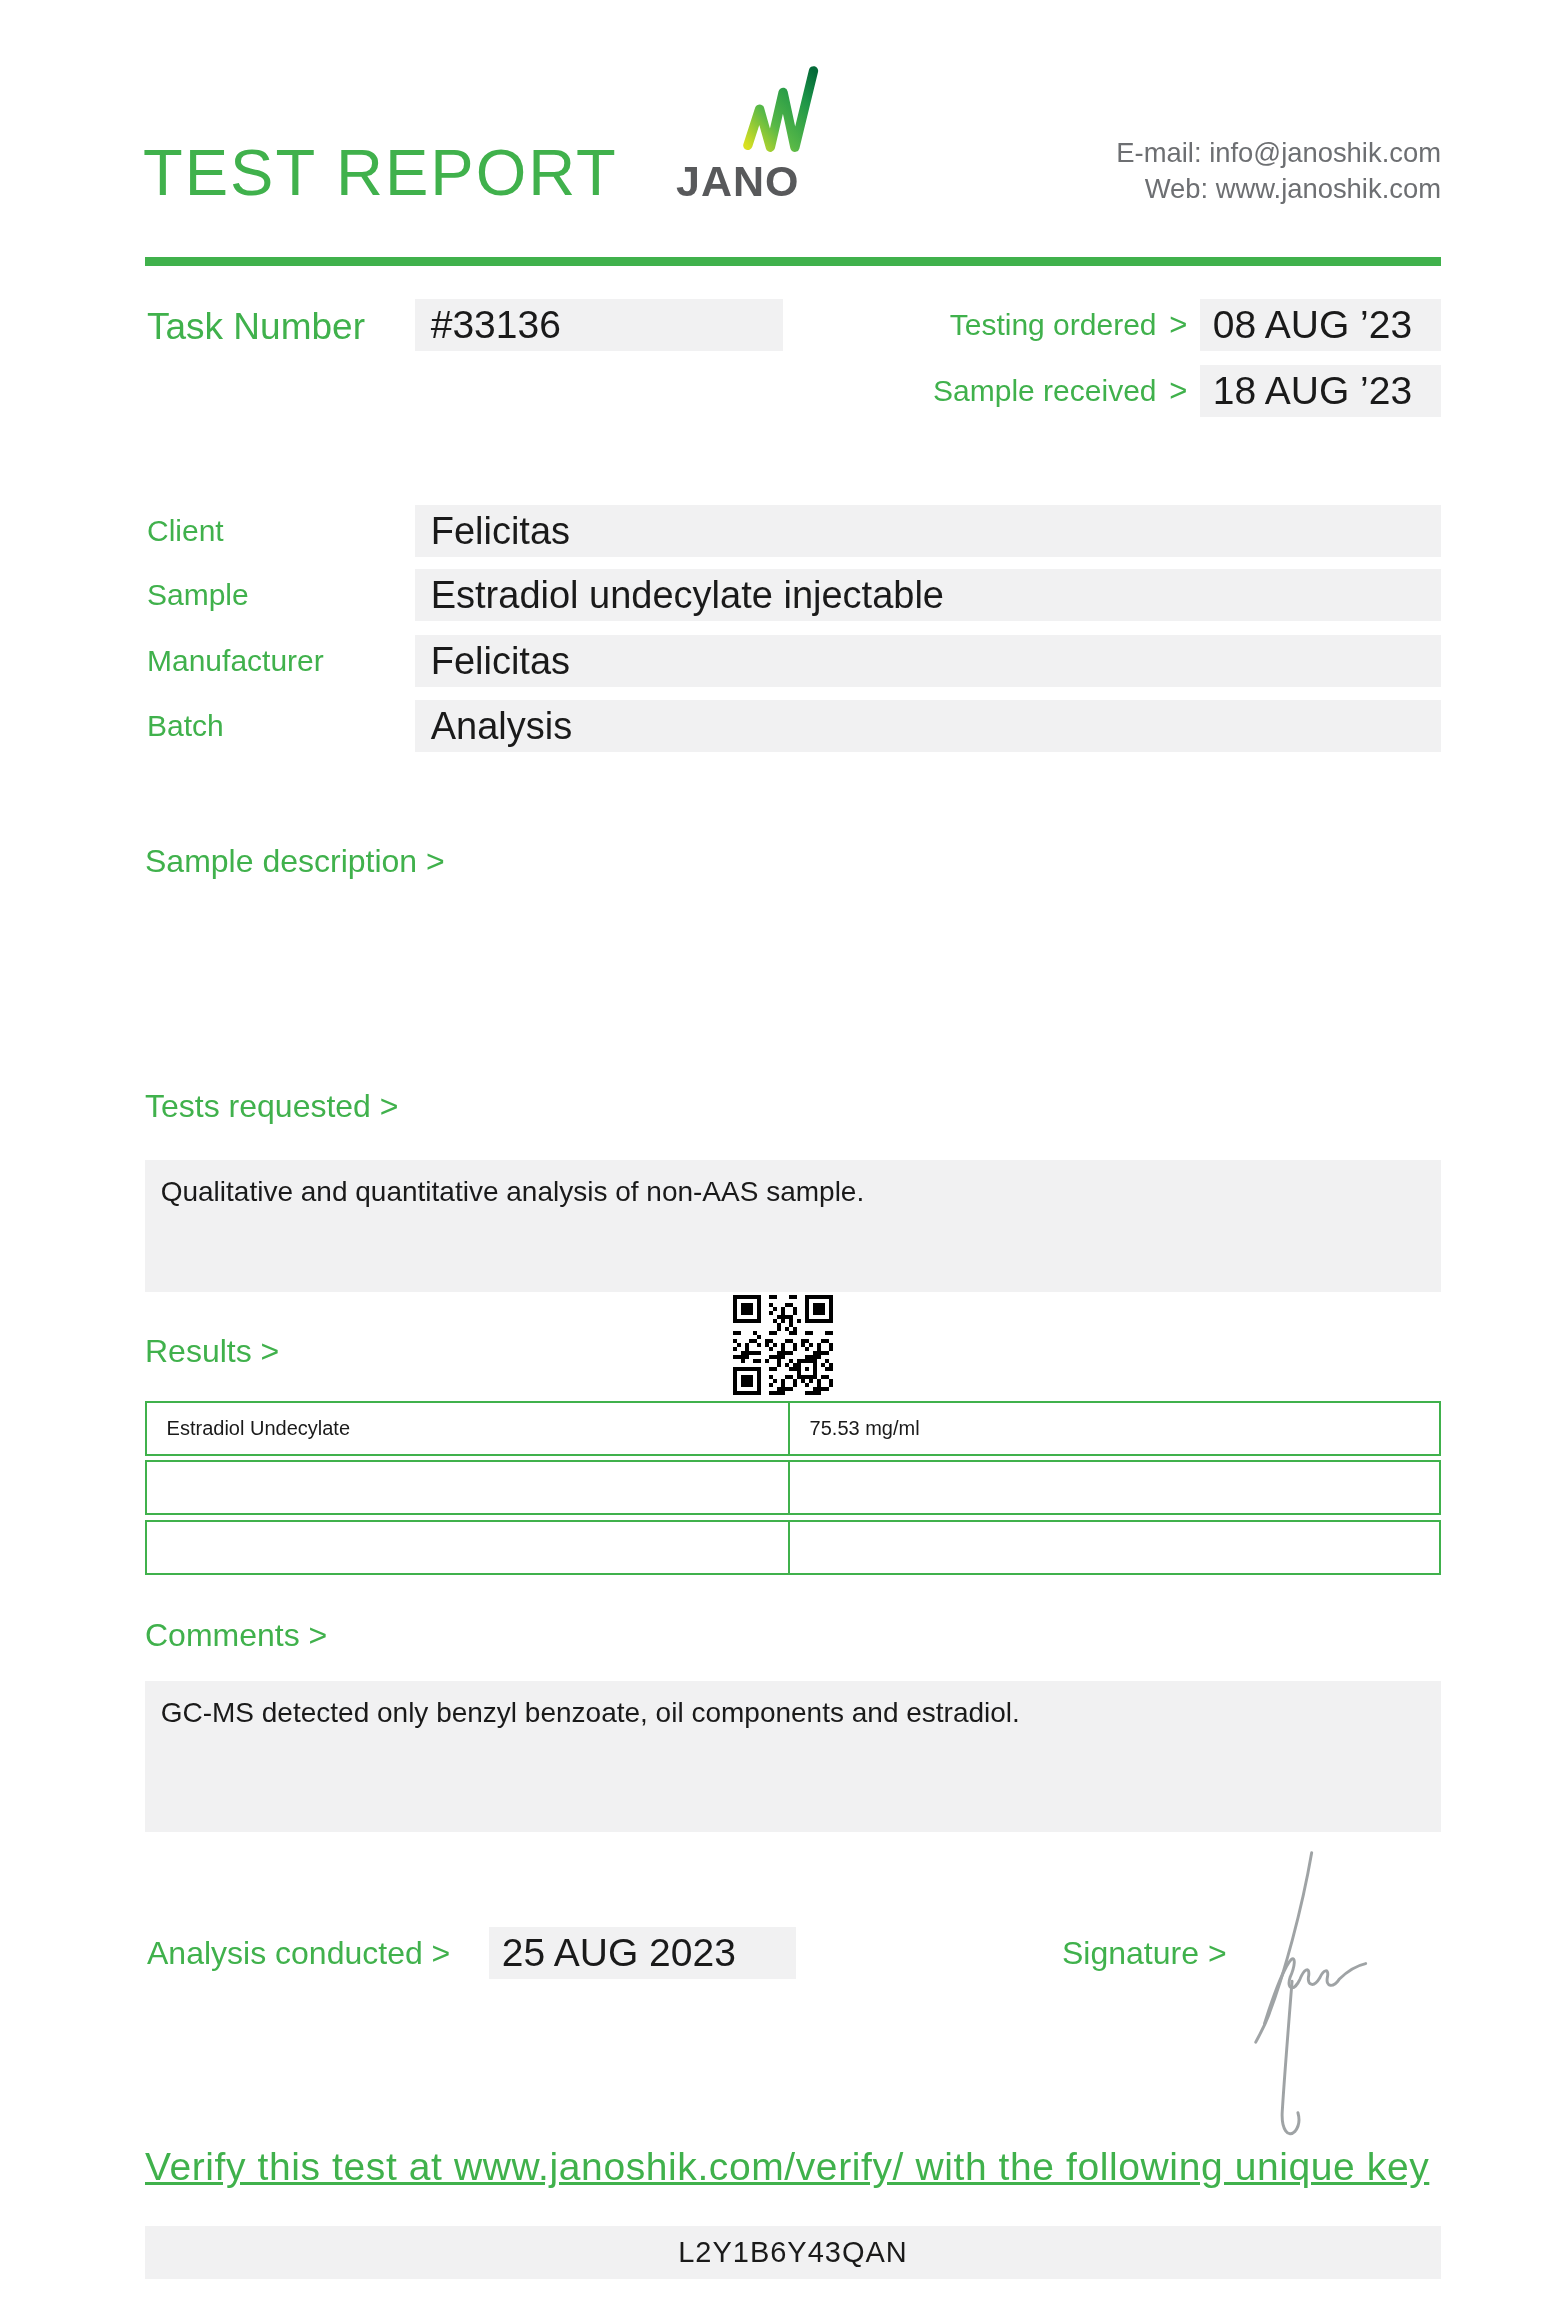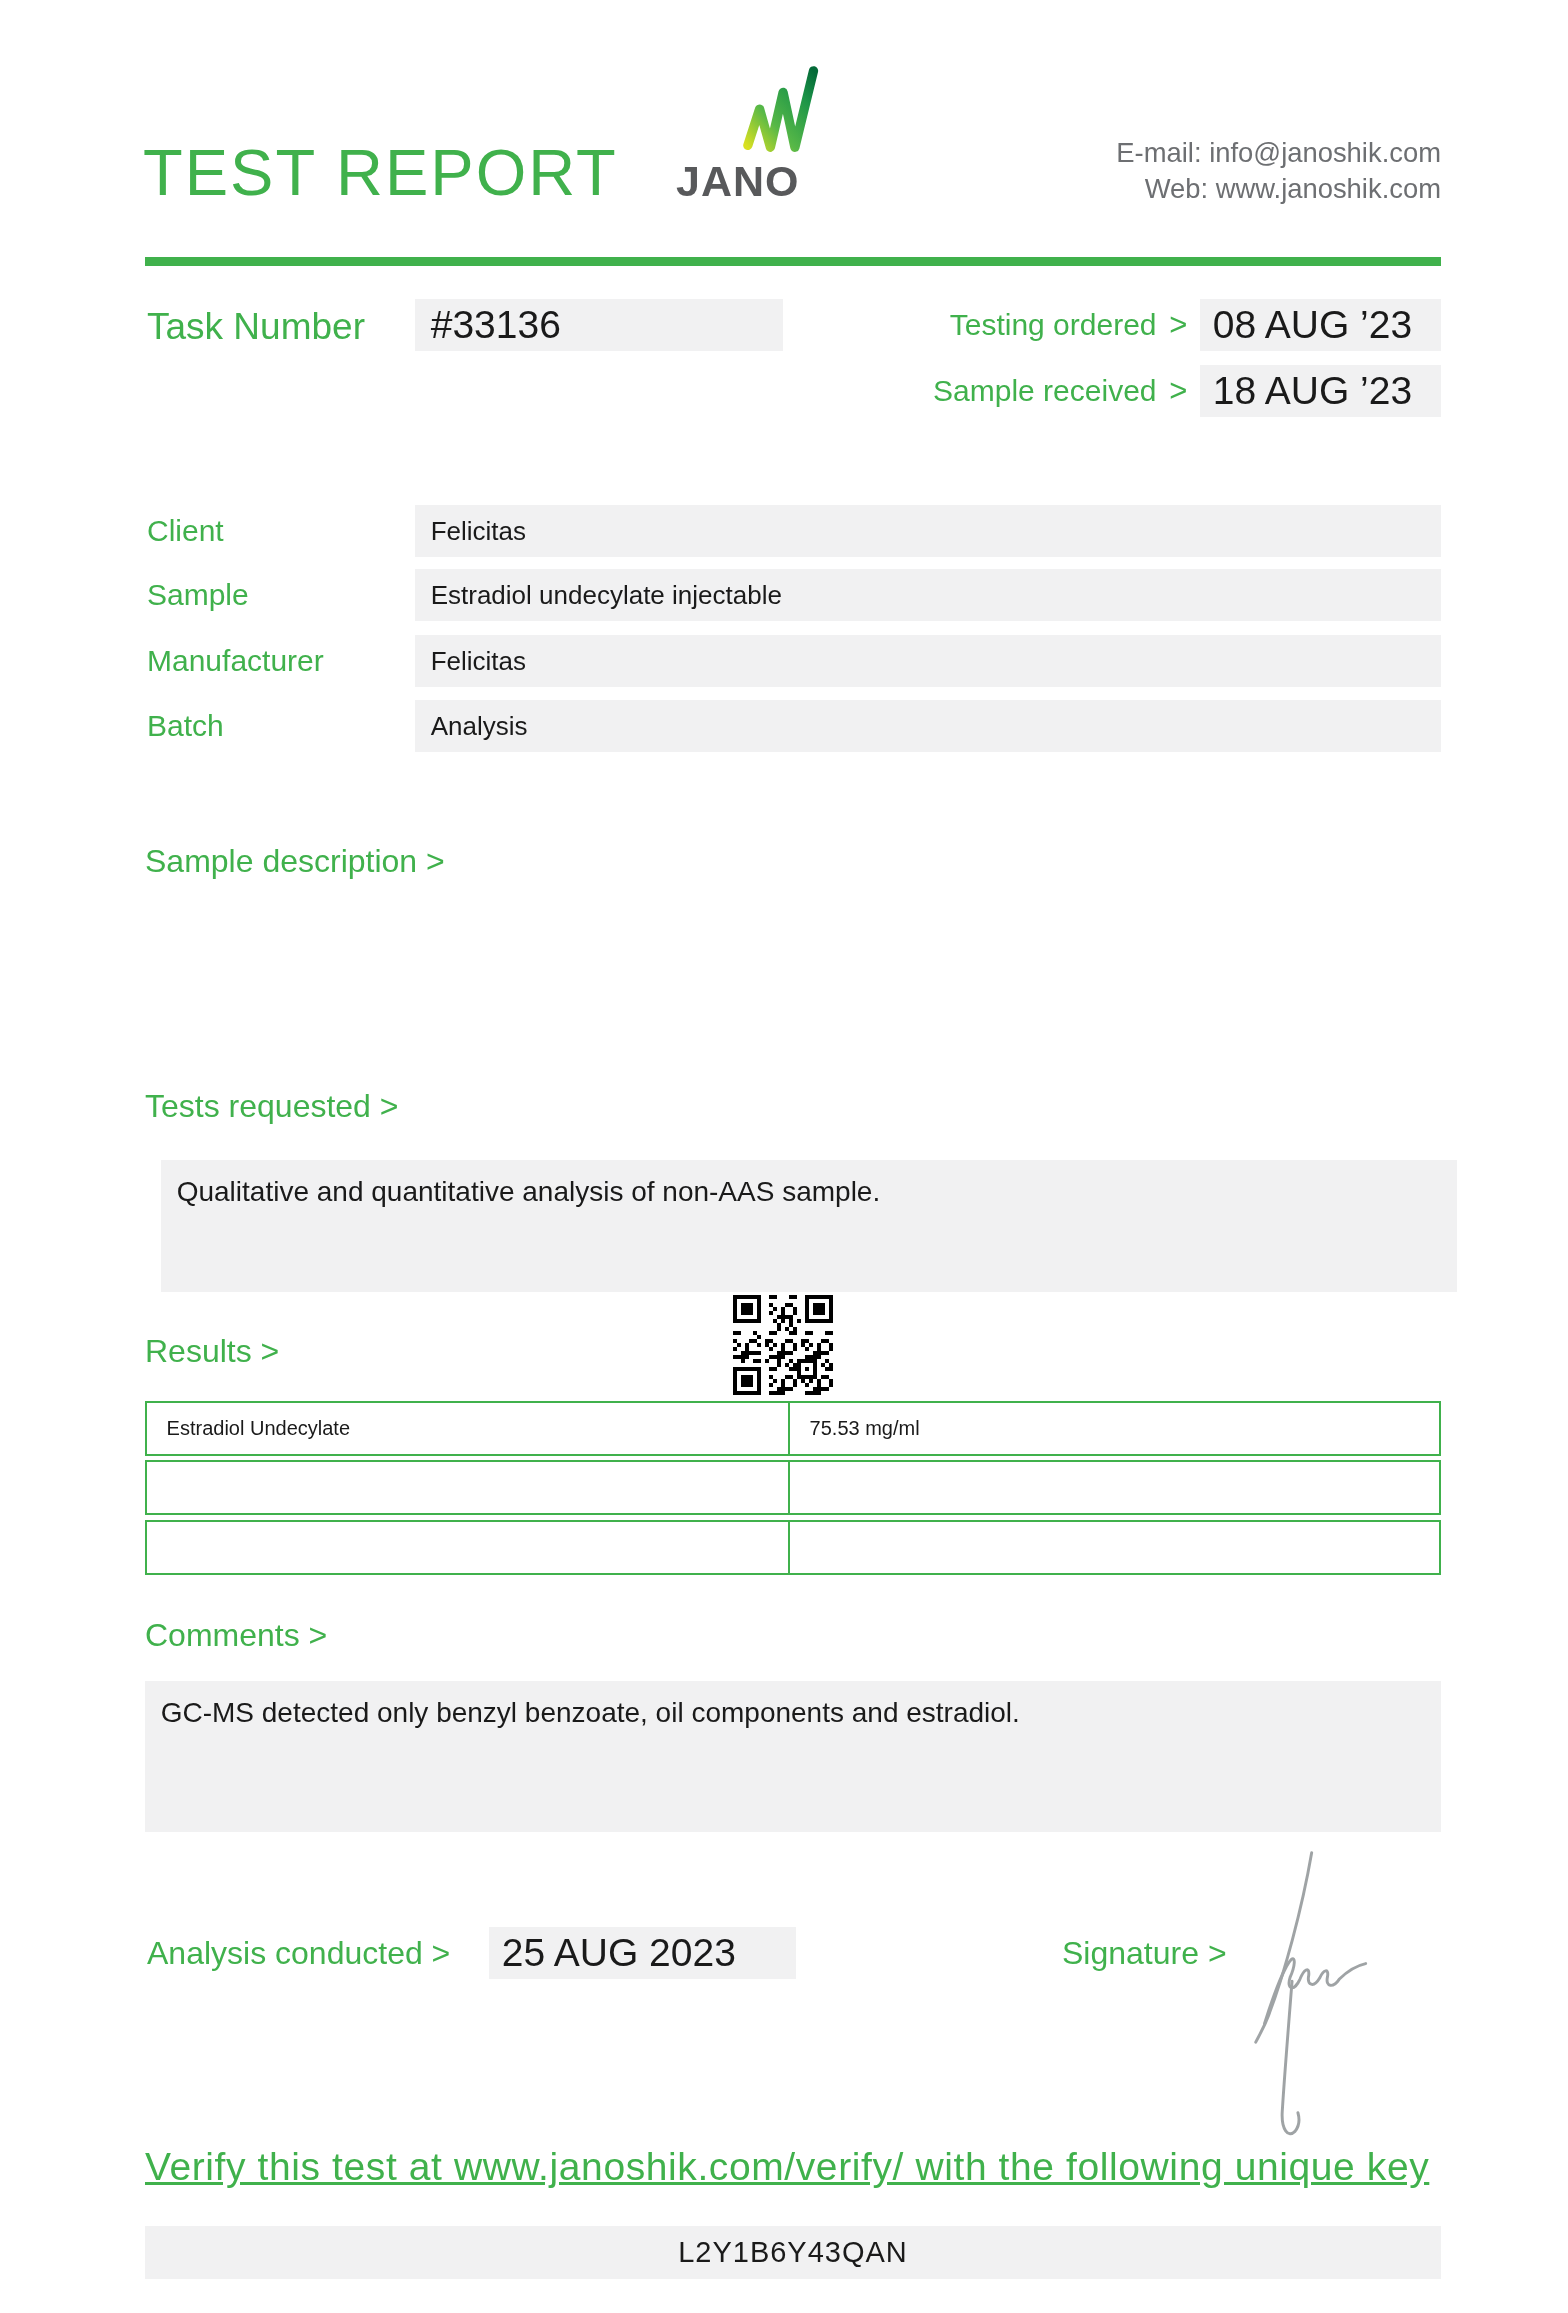--- a/index.html
+++ b/index.html
@@ -26,21 +26,21 @@
   
   .task-label{left:147px;top:306px;font-size:37px;color:var(--green);white-space:nowrap;}
   .task-number-box{left:415px;top:299px;width:368px;height:52px;padding-left:15.7px;font-size:39px;}
   .date-row{right:127px;height:52px;display:flex;align-items:center;gap:12.7px;}
   .date-row .lbl{color:var(--green);font-size:30px;white-space:nowrap;}
   .date-row .chev{color:var(--green);font-size:31px;}
   .date-box{width:241px;height:52px;padding-left:12.7px;font-size:39px;white-space:nowrap;}
   
   .detail-row{left:145px;width:1296px;height:52px;}
   .detail-row .dlabel{position:absolute;left:2px;top:50%;transform:translateY(-50%);color:var(--green);font-size:30px;white-space:nowrap;}
-  .detail-row .dbox{position:absolute;left:270px;right:0;top:0;bottom:0;padding-left:15.7px;font-size:26px;}
+  .detail-row .dbox{position:absolute;left:270px;right:0;top:0;bottom:0;padding-left:15.7px;font-size:38px;}
   
   .section-heading{color:var(--green);font-size:32px;white-space:nowrap;}
   .text-box{left:145px;width:1296px;background:var(--boxgray);box-sizing:border-box;padding:12.7px 15.7px;font-size:28px;line-height:1.35;}
   
   .qr{left:733px;top:1295px;width:100px;height:100px;}
   
   .trow{left:145px;width:1296px;height:55px;border:2.9px solid var(--green);box-sizing:border-box;display:flex;background:#fff;}
   .tcell{display:flex;align-items:center;padding-left:19.6px;font-size:20px;box-sizing:border-box;}
   .tc1{width:643px;border-right:2.9px solid var(--green);}
   .tc2{flex:1;}
@@ -131,21 +131,21 @@
   <div class="abs detail-row" style="top:700px;">
     <span class="dlabel">Batch</span>
     <div class="dbox gbox">
         <span>Analysis</span>
       </div>
   </div>
 
   <div class="abs section-heading" style="left:145px;top:843px;">Sample description &gt;</div>
 
   <div class="abs section-heading" style="left:145px;top:1088px;">Tests requested &gt;</div>
-  <div class="abs text-box" style="top:1160px;height:132px;margin-left:16px;">
+  <div class="abs text-box" style="top:1160px;height:132px;">
     <span>Qualitative and quantitative analysis of non-AAS sample.</span>
   </div>
 
   <svg id="qr" class="abs qr" viewBox="0 0 25 25" shape-rendering="crispEdges">
       <path d="M9 0h1v1h-1zM10 0h1v1h-1zM14 0h1v1h-1zM15 0h1v1h-1zM9 2h1v1h-1zM13 2h1v1h-1zM14 2h1v1h-1zM10 3h1v1h-1zM12 3h1v1h-1zM15 3h1v1h-1zM9 4h1v1h-1zM12 4h1v1h-1zM15 4h1v1h-1zM11 5h1v1h-1zM12 5h1v1h-1zM13 5h1v1h-1zM14 5h1v1h-1zM10 6h1v1h-1zM12 6h1v1h-1zM14 6h1v1h-1zM16 6h1v1h-1zM11 7h1v1h-1zM14 7h1v1h-1zM11 8h1v1h-1zM13 8h1v1h-1zM15 8h1v1h-1zM0 9h1v1h-1zM1 9h1v1h-1zM5 9h1v1h-1zM9 9h1v1h-1zM10 9h1v1h-1zM14 9h1v1h-1zM15 9h1v1h-1zM18 9h1v1h-1zM19 9h1v1h-1zM23 9h1v1h-1zM24 9h1v1h-1zM6 10h1v1h-1zM0 11h1v1h-1zM4 11h1v1h-1zM5 11h1v1h-1zM8 11h1v1h-1zM9 11h1v1h-1zM13 11h1v1h-1zM14 11h1v1h-1zM17 11h1v1h-1zM18 11h1v1h-1zM22 11h1v1h-1zM23 11h1v1h-1zM1 12h1v1h-1zM3 12h1v1h-1zM6 12h1v1h-1zM8 12h1v1h-1zM10 12h1v1h-1zM12 12h1v1h-1zM15 12h1v1h-1zM17 12h1v1h-1zM19 12h1v1h-1zM21 12h1v1h-1zM24 12h1v1h-1zM0 13h1v1h-1zM3 13h1v1h-1zM9 13h1v1h-1zM12 13h1v1h-1zM15 13h1v1h-1zM18 13h1v1h-1zM21 13h1v1h-1zM24 13h1v1h-1zM2 14h1v1h-1zM3 14h1v1h-1zM4 14h1v1h-1zM5 14h1v1h-1zM6 14h1v1h-1zM11 14h1v1h-1zM12 14h1v1h-1zM13 14h1v1h-1zM14 14h1v1h-1zM20 14h1v1h-1zM21 14h1v1h-1zM22 14h1v1h-1zM23 14h1v1h-1zM0 15h1v1h-1zM1 15h1v1h-1zM2 15h1v1h-1zM3 15h1v1h-1zM9 15h1v1h-1zM10 15h1v1h-1zM11 15h1v1h-1zM12 15h1v1h-1zM18 15h1v1h-1zM19 15h1v1h-1zM20 15h1v1h-1zM21 15h1v1h-1zM2 16h1v1h-1zM5 16h1v1h-1zM6 16h1v1h-1zM8 16h1v1h-1zM11 16h1v1h-1zM14 16h1v1h-1zM23 16h1v1h-1zM11 17h1v1h-1zM13 17h1v1h-1zM15 17h1v1h-1zM22 17h1v1h-1zM24 17h1v1h-1zM9 18h1v1h-1zM10 18h1v1h-1zM14 18h1v1h-1zM15 18h1v1h-1zM23 18h1v1h-1zM24 18h1v1h-1zM9 20h1v1h-1zM13 20h1v1h-1zM14 20h1v1h-1zM22 20h1v1h-1zM23 20h1v1h-1zM10 21h1v1h-1zM12 21h1v1h-1zM15 21h1v1h-1zM17 21h1v1h-1zM19 21h1v1h-1zM21 21h1v1h-1zM24 21h1v1h-1zM9 22h1v1h-1zM12 22h1v1h-1zM15 22h1v1h-1zM18 22h1v1h-1zM21 22h1v1h-1zM24 22h1v1h-1zM11 23h1v1h-1zM12 23h1v1h-1zM13 23h1v1h-1zM14 23h1v1h-1zM20 23h1v1h-1zM21 23h1v1h-1zM22 23h1v1h-1zM23 23h1v1h-1zM9 24h1v1h-1zM10 24h1v1h-1zM11 24h1v1h-1zM12 24h1v1h-1zM18 24h1v1h-1zM19 24h1v1h-1zM20 24h1v1h-1zM21 24h1v1h-1zM0 0h7v7h-7z M1 1h5v5h-5z M2 2h3v3h-3zM18 0h7v7h-7z M19 1h5v5h-5z M20 2h3v3h-3zM0 18h7v7h-7z M1 19h5v5h-5z M2 20h3v3h-3zM16 16h5v5h-5z M17 17h3v3h-3z M18 18h1v1h-1z" fill="#000" fill-rule="evenodd"></path>
     </svg>
   <div class="abs section-heading" style="left:145px;top:1333px;">Results &gt;</div>
 
   <div class="abs trow" style="top:1401px;">
     <div class="tcell tc1">Estradiol Undecylate</div>

